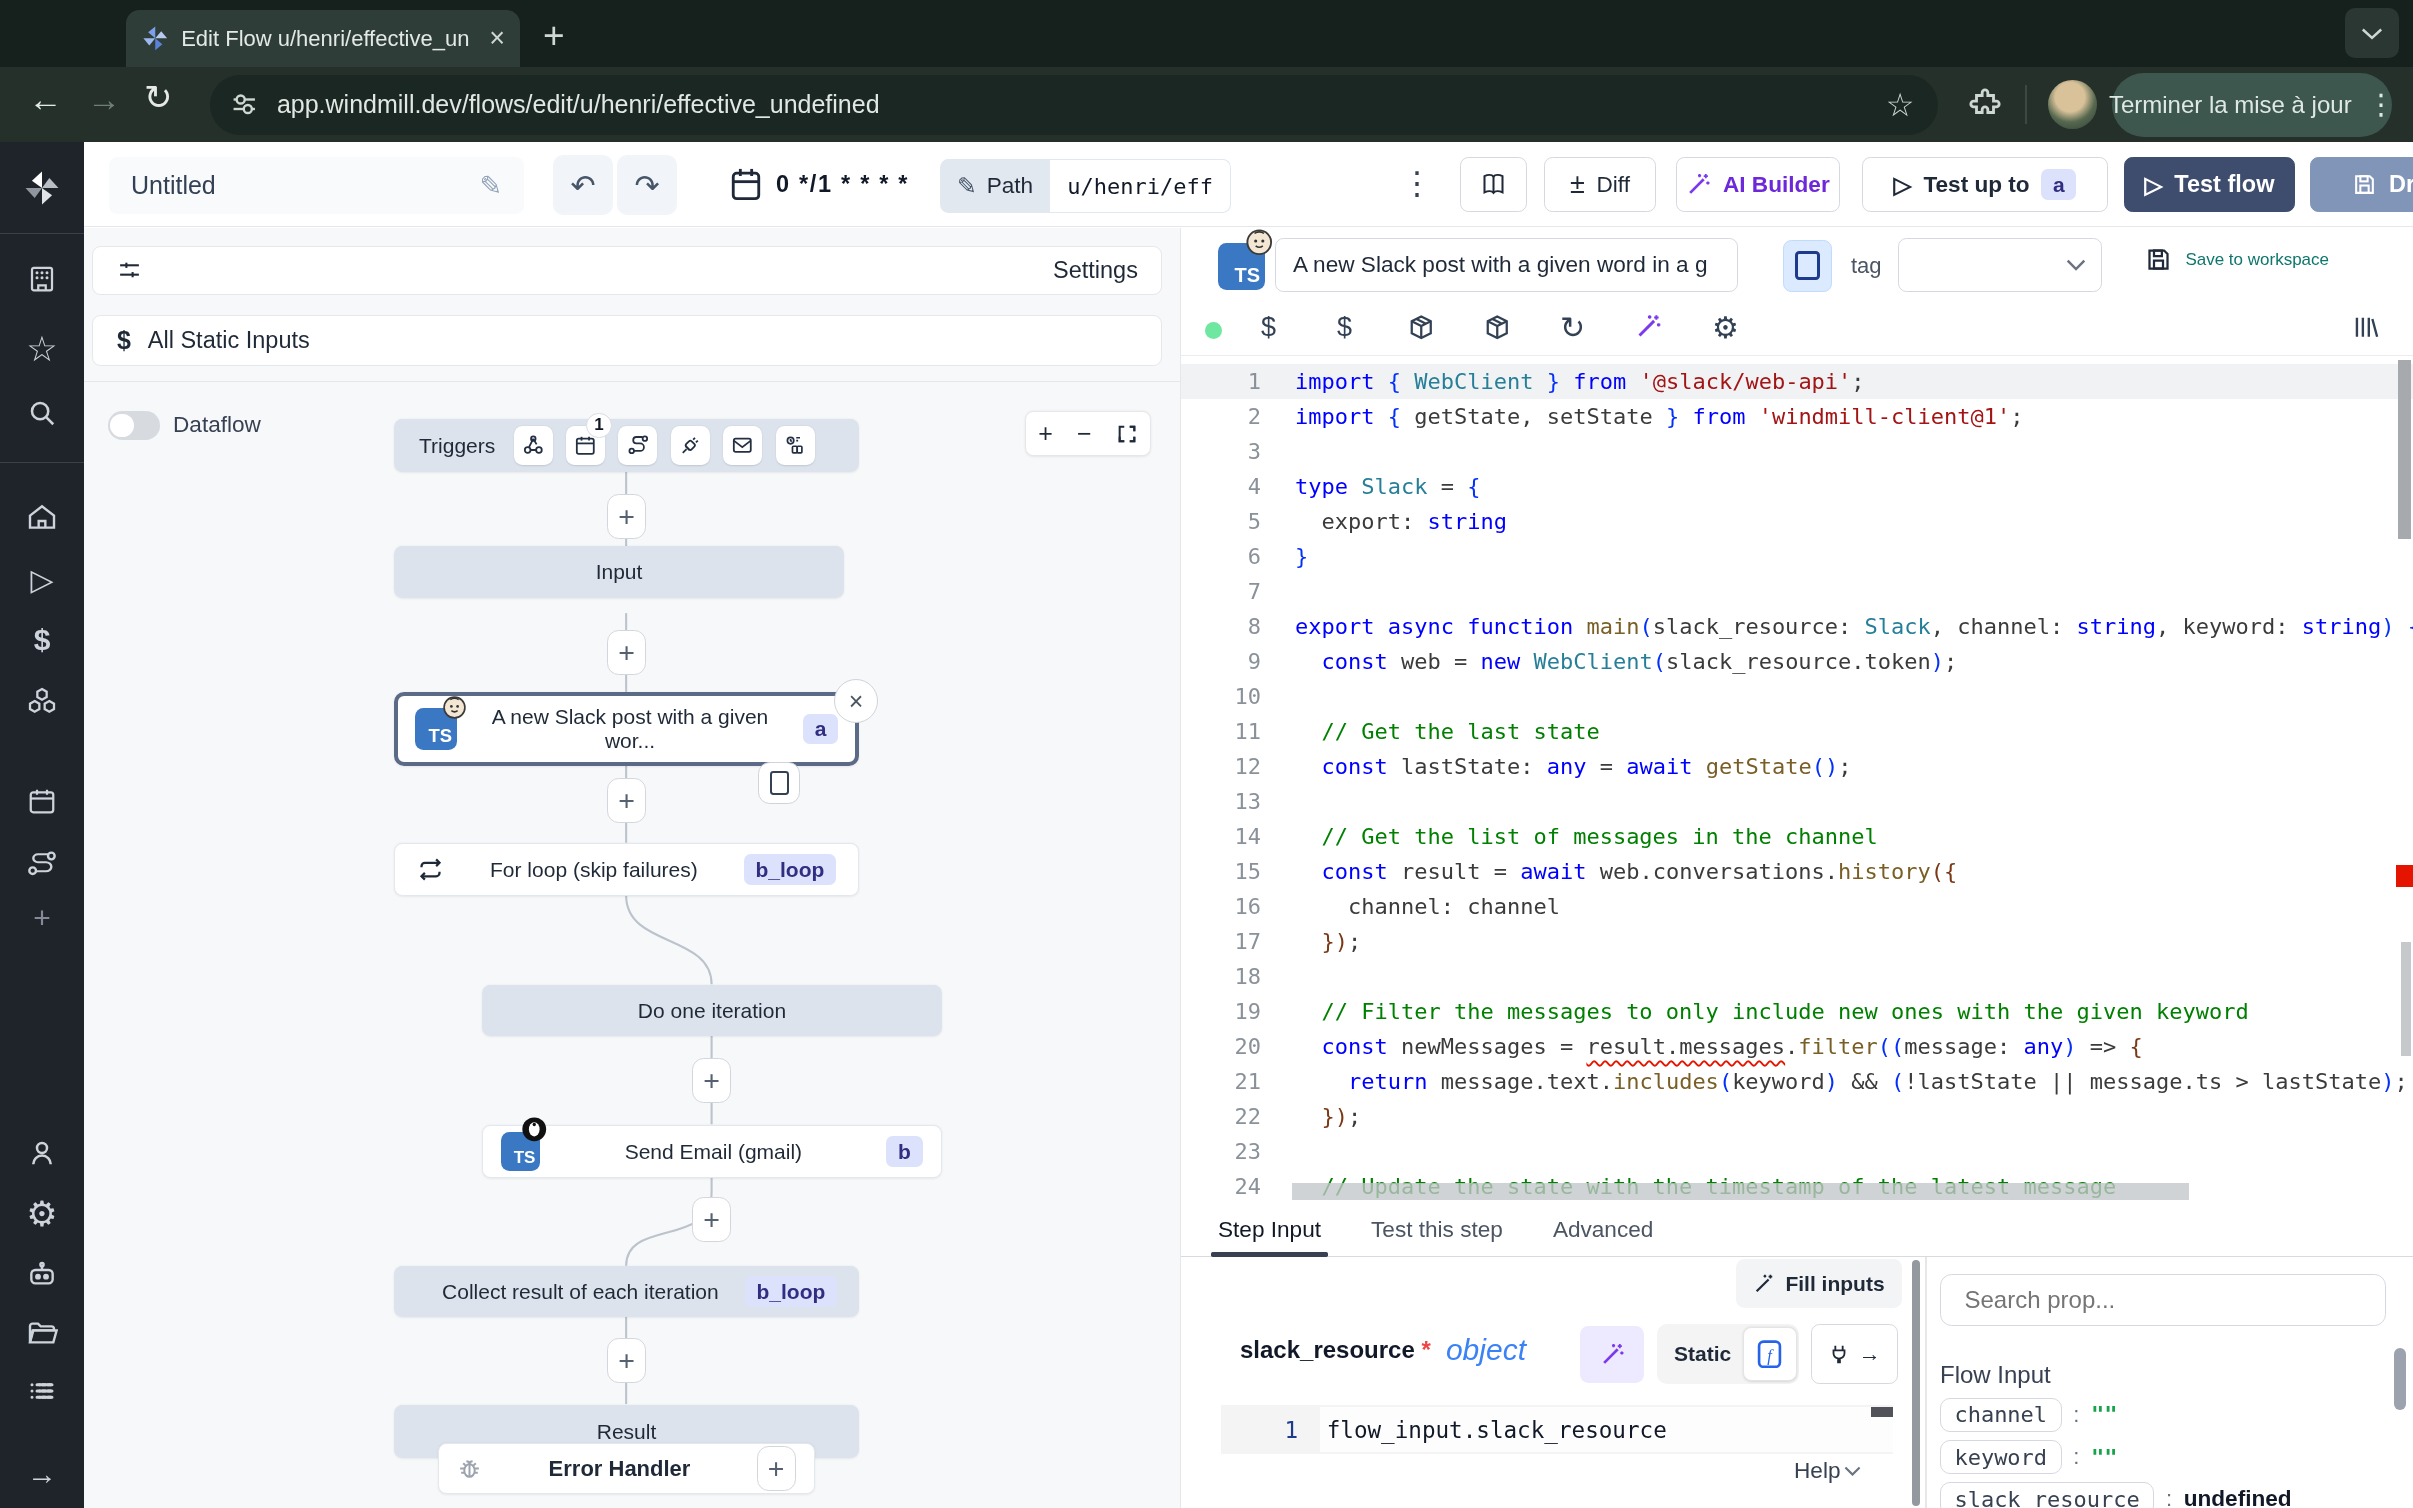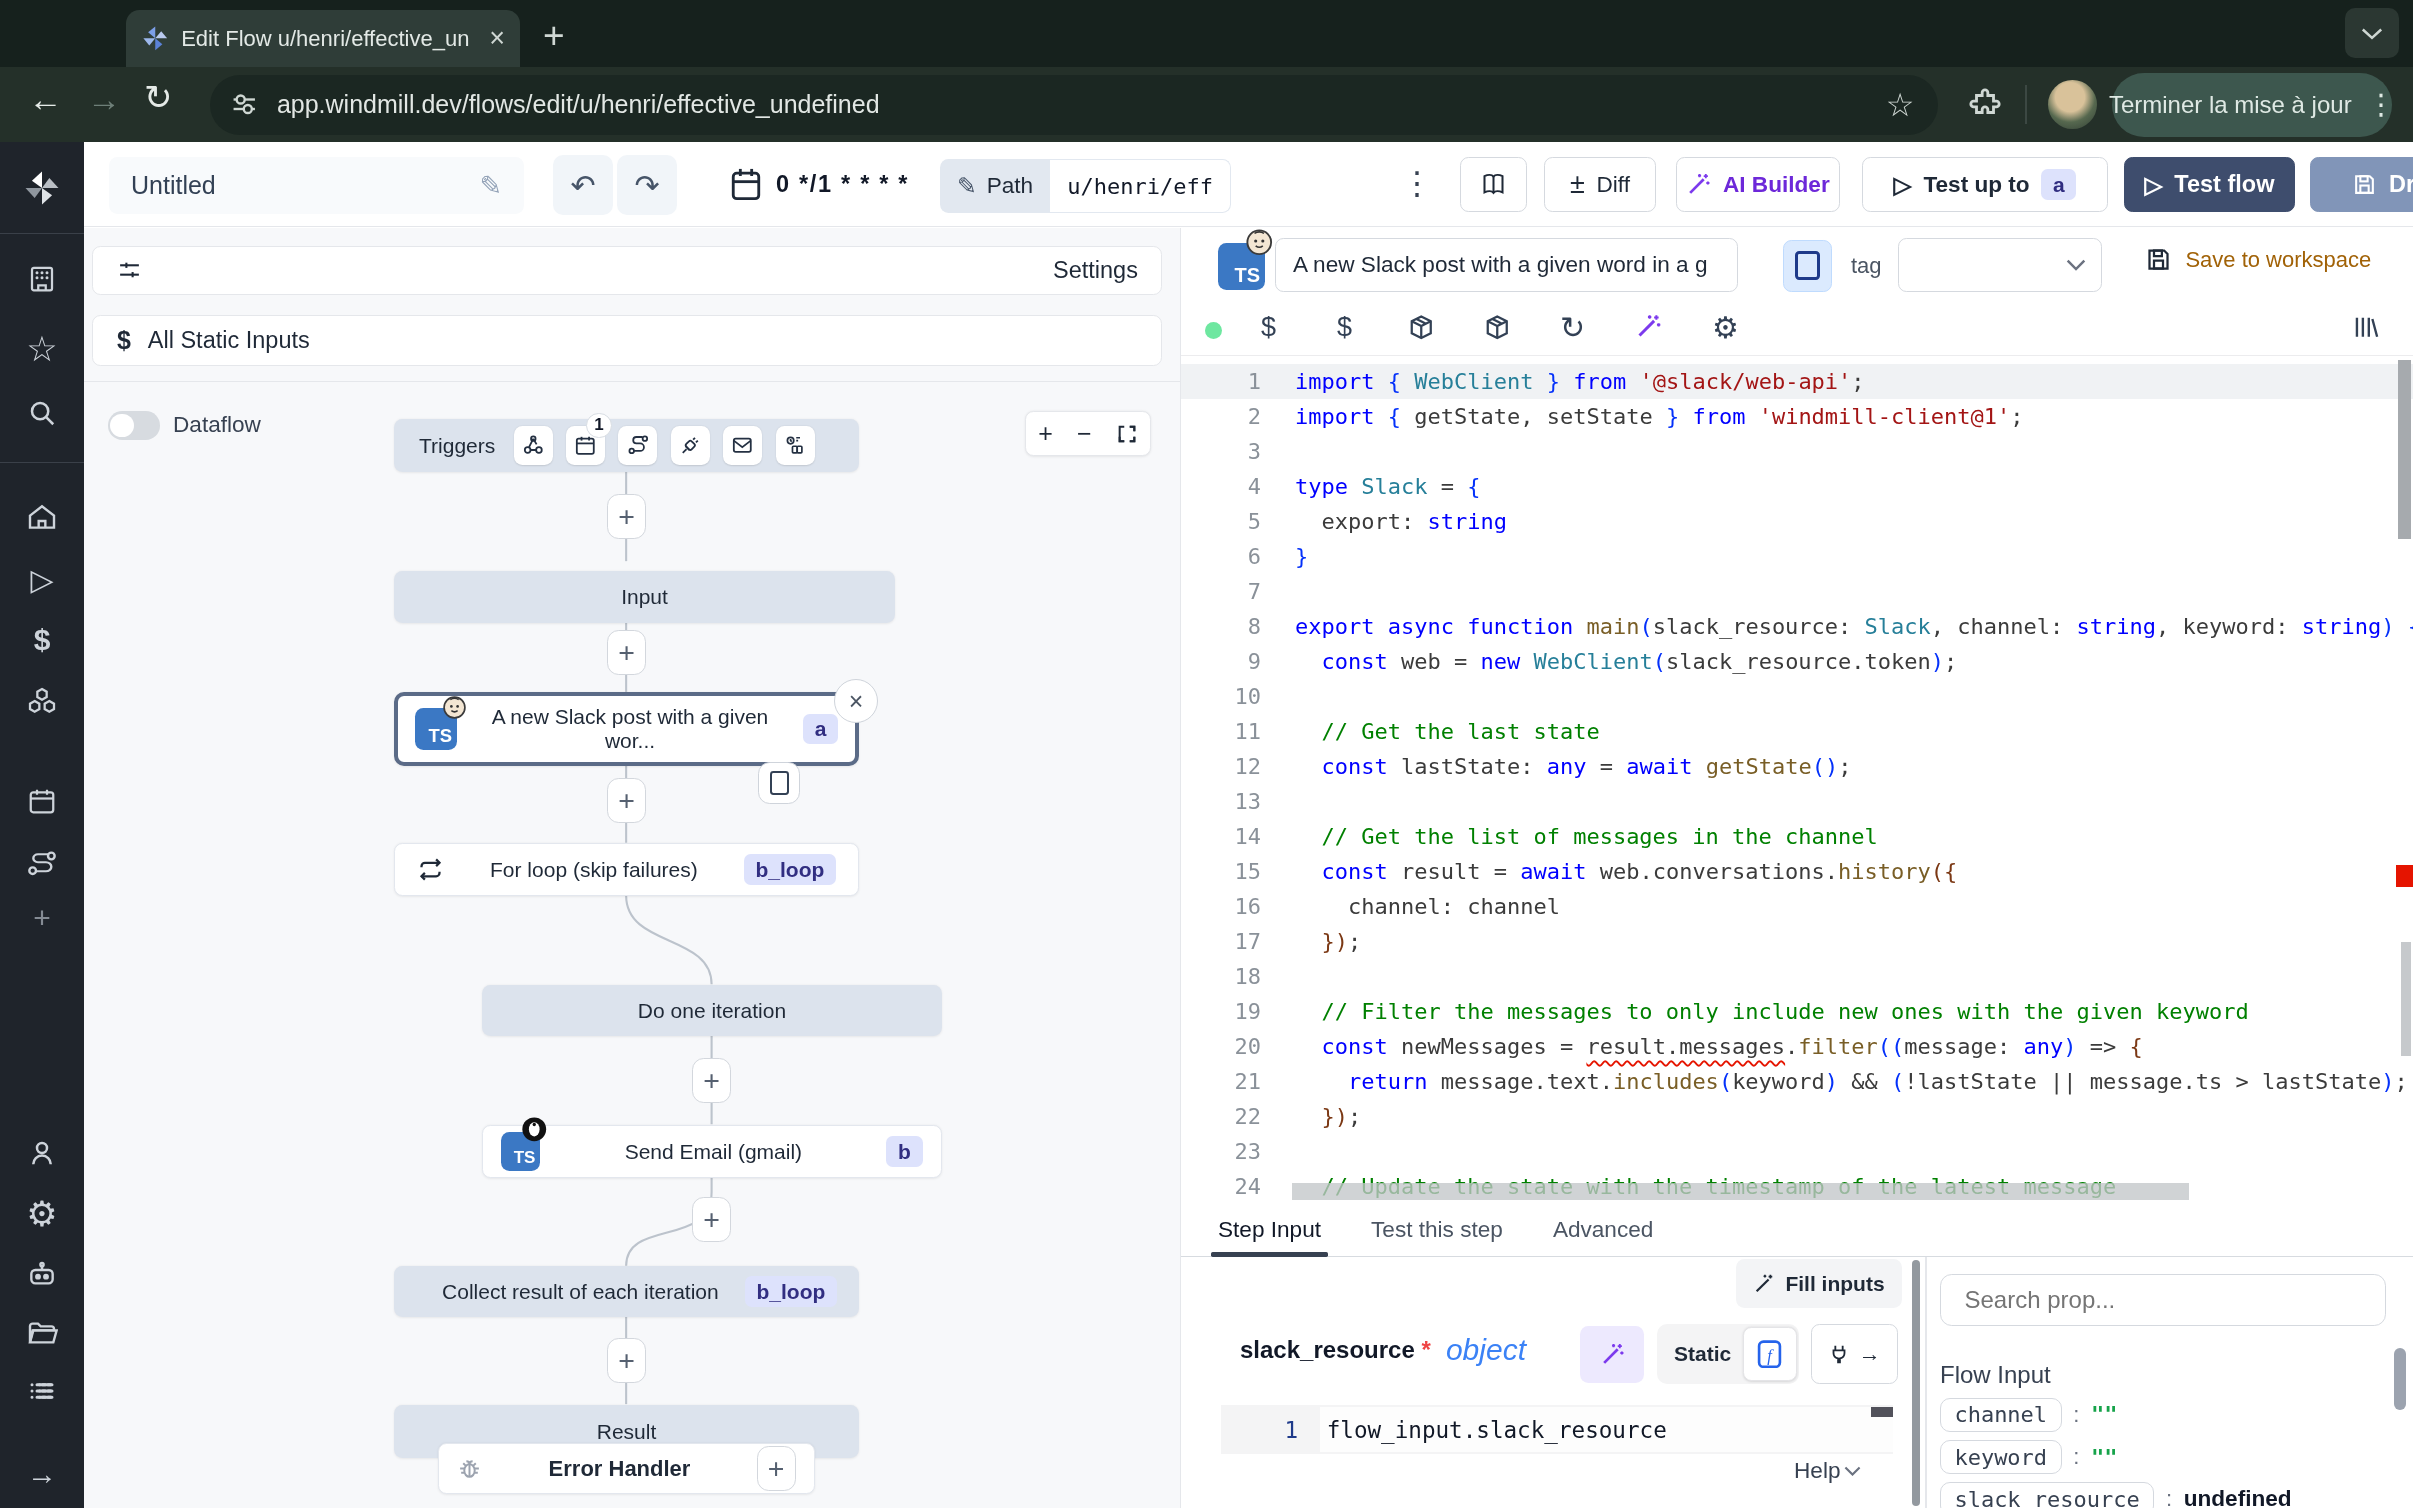--- a/index.html
+++ b/index.html
@@ -374,21 +374,21 @@
           <circle cx="7" cy="7" r="3.4"></circle>
             <path d="M7 5.2 v1.8 l1.3 1"></path>
             <path d="M13 4 h4 M13 7 h2"></path>
           <rect x="9" y="13" width="5" height="7" rx="1"></rect>
             <rect x="14" y="13" width="5" height="7" rx="1"></rect>
             <path d="M14 16 h0"></path>
           </svg>
         </div>
     </div>
 
-    <div class="node blue" style="left:310px;top:343px;width:501px;height:52px;">
+    <div class="node blue" style="left:310px;top:318px;width:450px;height:52px;">
       <span>Input</span>
     </div>
 
     <div class="node white" style="left:310px;top:464px;width:465px;height:74px;border:4.2px solid #5b6b87;border-radius:10px;padding:0 17px;gap:15px;">
       <div style="position:relative;flex:none;">
         <div class="tsicon" style="width:42px;height:42px;font-size:18.4px;">
           <span>TS</span>
           </div>
         <svg width="25" height="25" viewBox="0 0 24 24" style="position:absolute;top:-13.4px;right:-10px;">
           <circle cx="12" cy="12" r="10" fill="#f3e6d3" stroke="#3b3b3b" stroke-width="1.6"></circle>
@@ -491,21 +491,21 @@
         <svg width="20" height="11.7" viewBox="0 0 24 14">
           <polyline points="2,2 12,12 22,2" fill="none" stroke="#6b7280" stroke-width="3"></polyline>
           </svg>
       </div>
       <div class="abs flex" style="left:964px;top:18.4px;gap:13.4px;">
         <svg width="27" height="27" viewBox="0 0 24 24" fill="none" stroke="#1f2937" stroke-width="2">
           <path d="M4 4 h13 l3 3 v13 H4 Z"></path>
             <rect x="8" y="13" width="8" height="7"></rect>
             <rect x="8" y="4" width="7" height="5"></rect>
           </svg>
-        <span style="font-size:22px;color:#a16207;font-weight:500;">Save to workspace</span>
+        <span style="font-size:17px;color:#0f766e;font-weight:500;">Save to workspace</span>
       </div>
     </div>
 
     <div>
       <span class="abs" style="left:23.5px;top:94px;width:17px;height:17px;border-radius:50%;background:#6ee7a0;"></span>
       <span class="abs ic-dollar" style="left:80px;top:84px;font-size:27px;color:#334155;"></span>
       <span class="abs ic-dollar" style="left:156px;top:84px;font-size:27px;color:#334155;"></span>
       <svg class="abs" style="left:226px;top:85px;" width="28.5" height="28.5" viewBox="0 0 24 24" fill="none" stroke="#334155" stroke-width="1.9">
         <path d="M12 3 L20 7 V17 L12 21 L4 17 V7 Z"></path>
           <path d="M4 7 L12 11 L20 7 M12 11 V21 M8 5 l8 4"></path>

